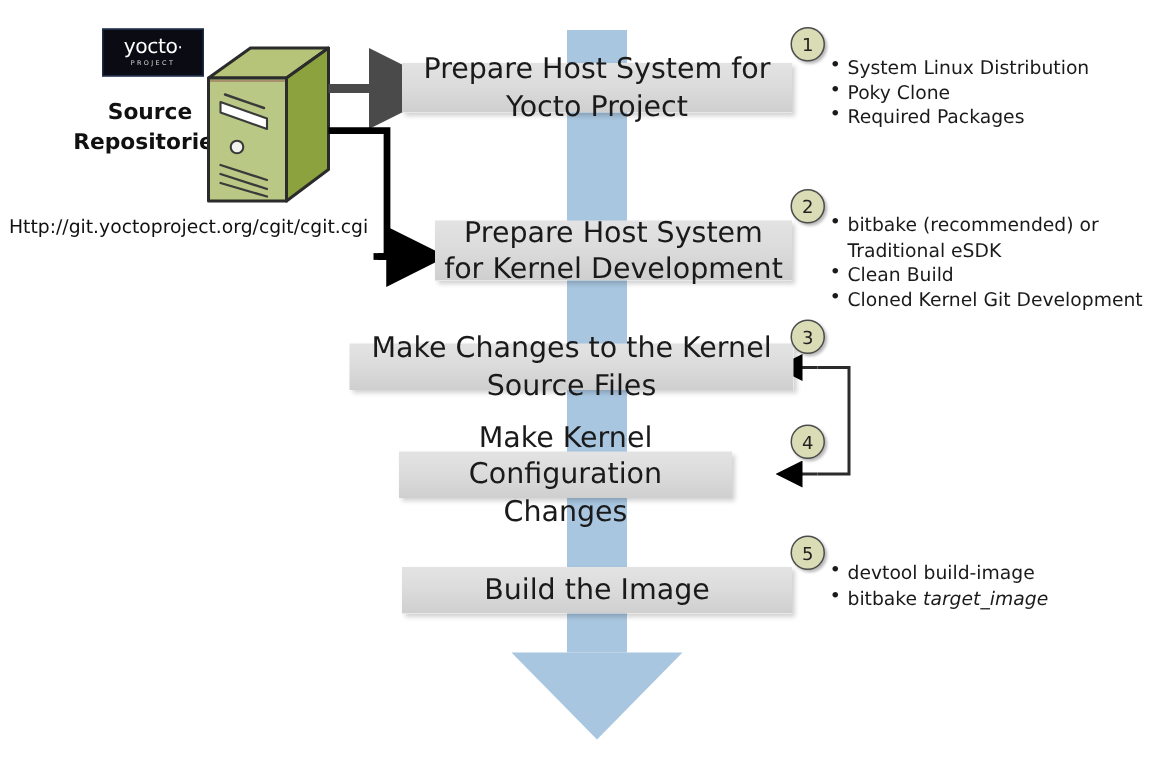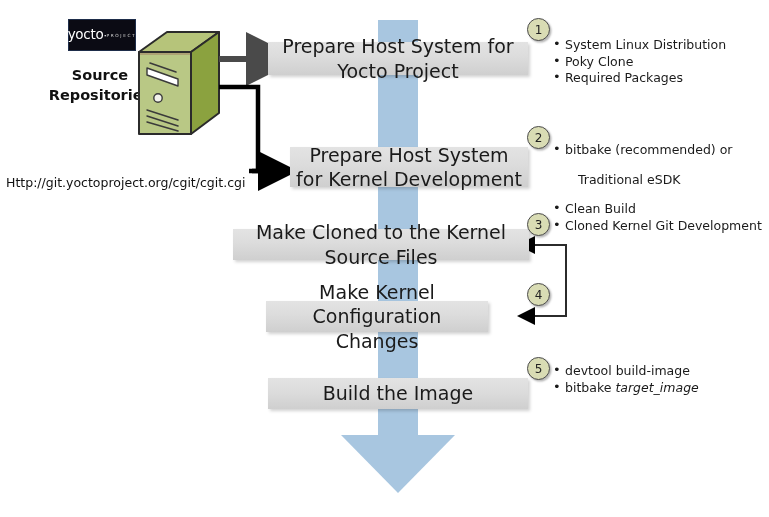--- a/index.html
+++ b/index.html
@@ -63,31 +63,31 @@
   .blist .bl{
     position:relative;
     padding-left:12px;
     margin:0;
   }
   .blist .bl::before{
     content:"\2022";
     position:absolute;left:0;top:-1px;
     font-size:13px;
   }
-  .blist .cont{padding-left:12px;margin:13px;}
+  .blist .cont{padding-left:12px;margin:0;}
   .ital{font-style:italic;}
 
   
   .yocto-logo{
     position:absolute;
     left:68px;top:19px;width:68px;height:32px;
     background:#0b0b14;
     border:1.5px solid #1e2d4a;
     box-sizing:border-box;
-    display:flex;flex-direction:row;
+    display:flex;flex-direction:column;
     align-items:center;justify-content:center;
     line-height:1;
   }
   .yocto-word{
     color:#ffffff;font-size:13.5px;
     letter-spacing:-0.3px;
     font-family:"DejaVu Sans","Liberation Sans",sans-serif;
   }
   .yocto-word .dot{font-size:11px;}
   .yocto-sub{
@@ -96,21 +96,21 @@
   }
 
   
   .src-label{
     position:absolute;left:30px;top:65px;width:118px;
     font-size:14.5px;font-weight:bold;color:#111;
     text-align:center;line-height:20px;margin-left:11px;
   }
   .src-url{
     position:absolute;left:6px;top:143px;
-    font-size:12.5px;color:#111;white-space:nowrap;margin-top:32px;
+    font-size:12.5px;color:#111;white-space:nowrap;
   }
 
   
   .server{position:absolute;left:136px;top:30px;width:86px;height:112px;}
 
   
   .wires{position:absolute;left:0;top:0;width:769px;height:517px;}
 </style>
 </head>
 <body>
@@ -189,27 +189,27 @@
 
   <div class="pbox" style="left:290px;top:147px;width:238px;height:40px;">Prepare Host System for Kernel Development</div>
   <div class="stepnum" style="left:527px;top:126px;">2</div>
   <div class="blist" style="left:553px;top:142px;">
     <p class="bl">bitbake (recommended) or</p>
     <p class="cont">Traditional eSDK</p>
     <p class="bl">Clean Build</p>
     <p class="bl">Cloned Kernel Git Development</p>
   </div>
 
-  <div class="pbox" style="left:233px;top:229px;width:296px;height:31px;">Make Cloned to the Kernel Source Files</div>
+  <div class="pbox" style="left:233px;top:229px;width:296px;height:31px;">Make Changes to the Kernel Source Files</div>
   <div class="stepnum" style="left:527px;top:213px;">3</div>
 
   <div class="pbox" style="left:266px;top:301px;width:222px;height:31px;">Make Kernel Configuration Changes</div>
   <div class="stepnum" style="left:527px;top:283px;">4</div>
 
 
   <div class="pbox" style="left:268px;top:378px;width:260px;height:31px;">Build the Image</div>
   <div class="stepnum" style="left:527px;top:357px;">5</div>
-  <div class="blist" style="left:553px;top:363px;">
+  <div class="blist" style="left:553px;top:374px;">
     <p class="bl">devtool build-image</p>
     <p class="bl"><span>bitbake </span><span class="ital">target_image</span></p>
   </div>
 
 </div>
 
 </body></html>

